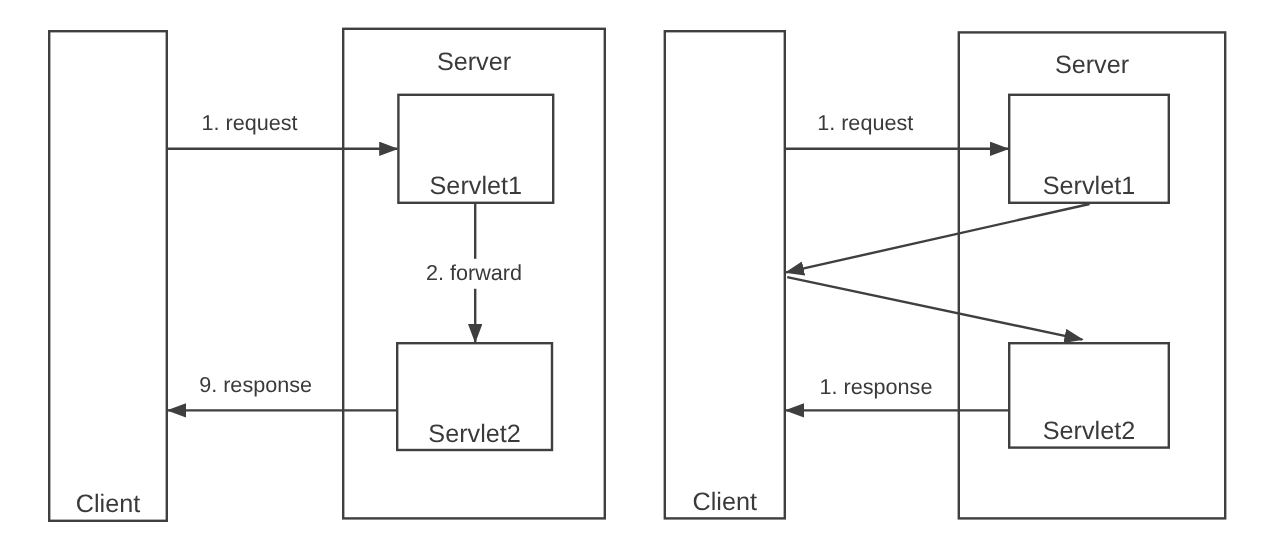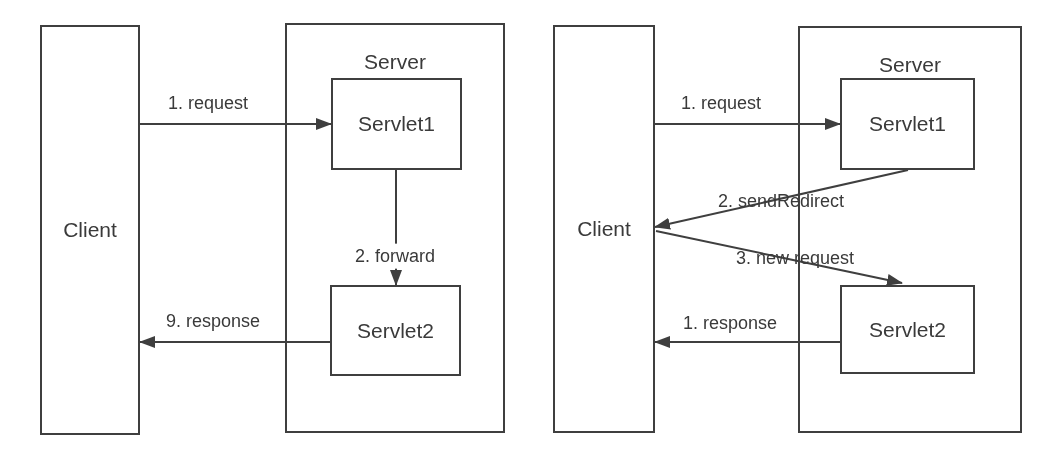--- a/index.html
+++ b/index.html
@@ -21,34 +21,34 @@
     color: var(--text);
     overflow: hidden;
   }
   .box {
     position: absolute;
     box-sizing: border-box;
     border: 2px solid var(--line);
     background: var(--bg);
     z-index: 1;
     display: flex;
-    align-items: center;
+    align-items: flex-end;
     justify-content: center;
   }
   .box.top-label {
     align-items: flex-start;
   }
   .box-label {
     font-size: 21px;
     line-height: 1.2;
     white-space: nowrap;
     color: var(--text);
   }
   .box.top-label .box-label {
-    margin-top: 24px;
+    margin-top: 14px;
   }
   .arrow-layer {
     position: absolute;
     left: 0;
     top: 0;
     width: 1060px;
     height: 458px;
     z-index: 2;
     pointer-events: none;
   }
@@ -61,21 +61,20 @@
     transform: translate(-50%, -50%);
     font-size: 18px;
     line-height: 1.15;
     white-space: nowrap;
     color: var(--text);
     z-index: 3;
   }
   .arrow-label.masked {
     background: var(--bg);
     padding: 2px 5px;
-    margin-top: 28px;
   }
 </style>
 </head>
 <body>
 
 <div class="canvas">
 
   <div class="box" style="left:40px; top:25px; width:100px; height:410px;">
     <span class="box-label">Client</span>
   </div>
@@ -123,17 +122,15 @@
     <line x1="908" y1="170" x2="655" y2="227" marker-end="url(#ah)"></line>
     <line x1="656" y1="231" x2="902" y2="283" marker-end="url(#ah)"></line>
     <line x1="840" y1="342" x2="655" y2="342" marker-end="url(#ah)"></line>
   </svg>
 
   <span class="arrow-label" style="left:208px; top:103px;">1. request</span>
   <span class="arrow-label masked" style="left:395px; top:228px;">2. forward</span>
   <span class="arrow-label" style="left:213px; top:321px;">9. response</span>
 
   <span class="arrow-label" style="left:721px; top:103px;">1. request</span>
-  <span class="arrow-label" style="left:781px; top:201px;">2. sendRedirect</span>
-  <span class="arrow-label" style="left:795px; top:258px;">3. new request</span>
   <span class="arrow-label" style="left:730px; top:323px;">1. response</span>
 
 </div>
 
 </body></html>

